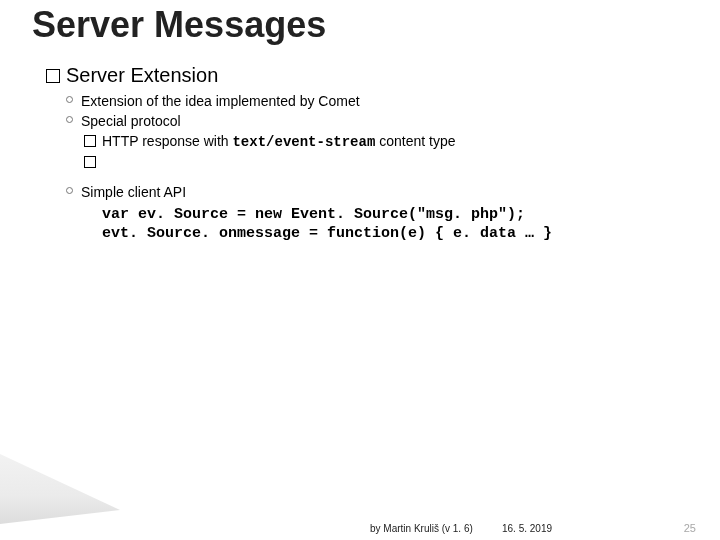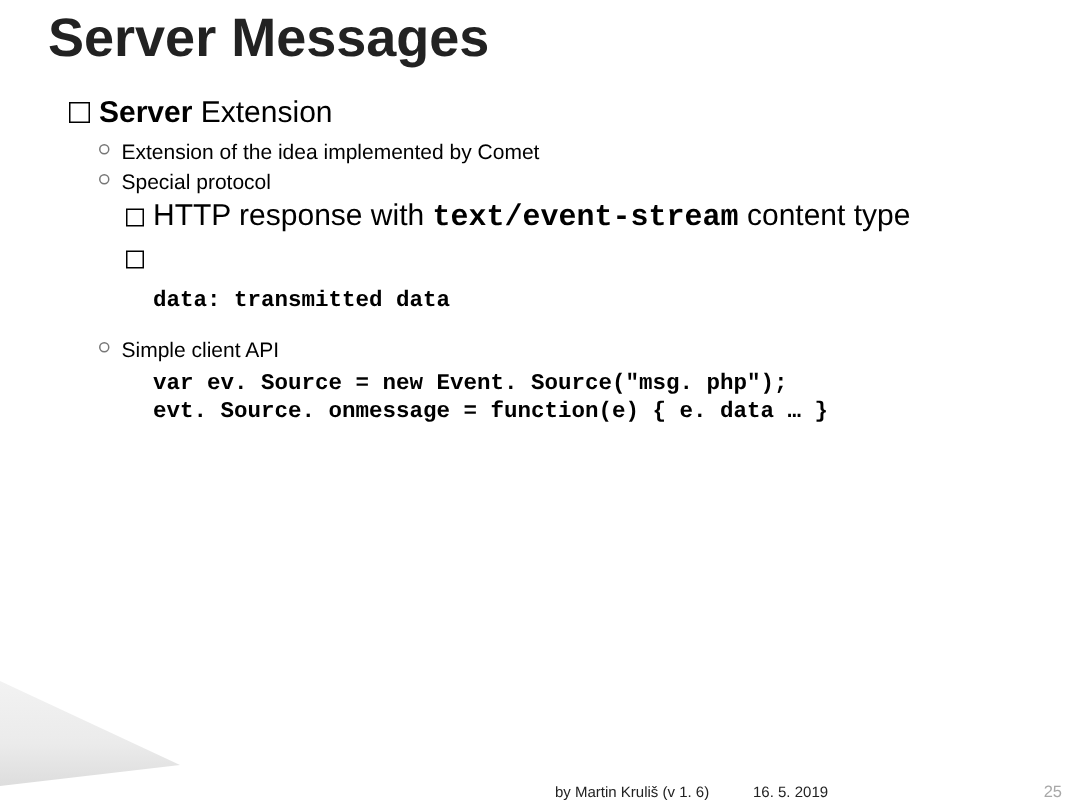--- a/index.html
+++ b/index.html
@@ -34,37 +34,37 @@
   }
   .lvl1 .bsq {
     display: inline-block;
     width: 12px;
     height: 12px;
     border: 1.5px solid #000;
     background: #fff;
     margin-right: 6px;
     vertical-align: -1px;
   }
-  .lvl1 strong { font-weight: 700; }
+  .lvl1 strong { font-weight: 400; }
   .lvl2 {
     font-size: 14px;
     margin: 0 0 4px 34px;
   }
   .lvl2 .circ {
     display: inline-block;
     width: 5px;
     height: 5px;
     border: 1px solid #777;
     border-radius: 50%;
     background: #fff;
     margin-right: 8px;
     vertical-align: 3px;
   }
   .lvl3 {
-    font-size: 20px;
+    font-size: 14px;
     margin: 0 0 4px 52px;
   }
   .lvl3 .bsq2 {
     display: inline-block;
     width: 10px;
     height: 10px;
     border: 1.5px solid #000;
     background: #fff;
     margin-right: 6px;
     vertical-align: -1px;
@@ -107,21 +107,21 @@
     left: 370px;
     bottom: 0;
   }
   .foot-date {
     position: absolute;
     left: 502px;
     bottom: 0;
   }
   .foot-page {
     position: absolute;
-    right: 12px;
+    right: 24px;
     bottom: 0;
     color: #a8a8a8;
     font-size: 11px;
   }
   .newln { display:block; white-space:pre; }
 </style>
 </head>
 <body>
 
 <div class="slide">
@@ -140,21 +140,20 @@
   </div>
 
   <div class="lvl3">
     <span class="bsq2"></span><span>HTTP response with </span><span class="mono">text/event-stream</span><span> content type</span>
   </div>
 
   <div class="lvl3">
     <span class="bsq2"></span>
   </div>
 
-  <div class="codeblock gap3">data: transmitted data</div>
 
   <div class="lvl2 gap2">
     <span class="circ"></span><span>Simple client API</span>
   </div>
 
   <div class="codeblock newln">var ev. Source = new Event. Source("msg. php");
 evt. Source. onmessage = function(e) { e. data … }</div>
 
   <div class="deco"></div>
 

